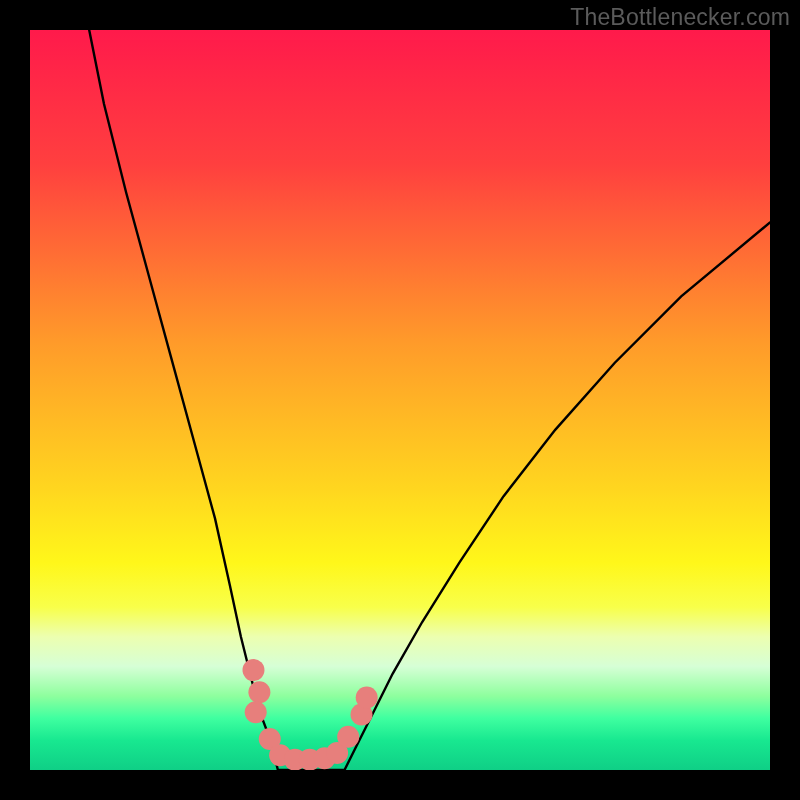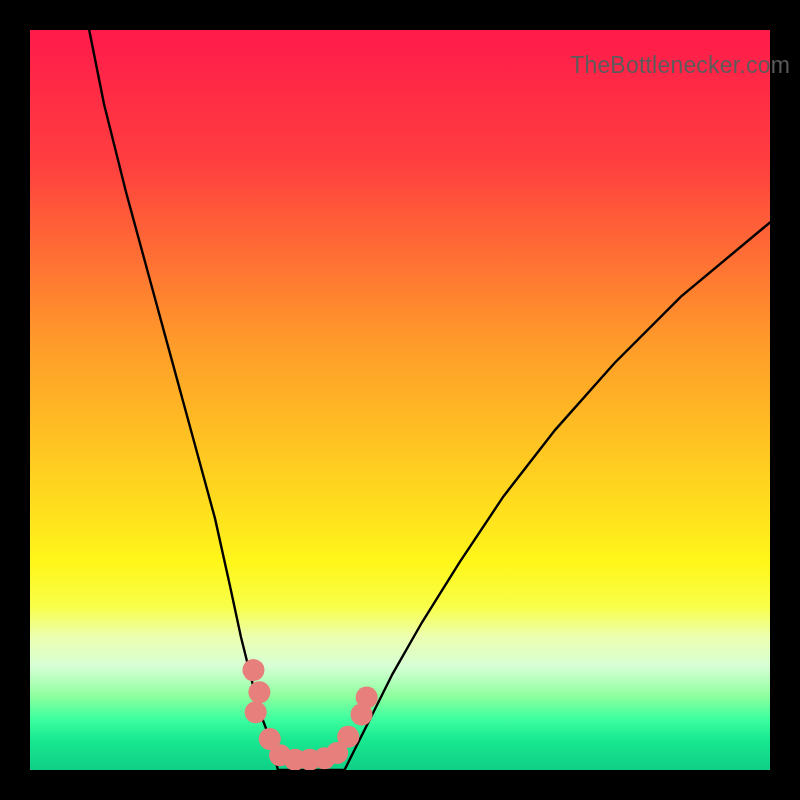--- a/index.html
+++ b/index.html
@@ -35,21 +35,20 @@
     height: 100%;
   }
   .watermark {
     position: absolute;
     top: 4px;
     right: 10px;
     font-size: 23px;
     font-weight: 500;
     color: #5b5b5b;
     letter-spacing: 0.2px;
-    margin-top: 48px;
   }
   svg.curves {
     position: absolute;
     left: 0;
     top: 0;
     width: 100%;
     height: 100%;
   }
 </style>
 </head>

